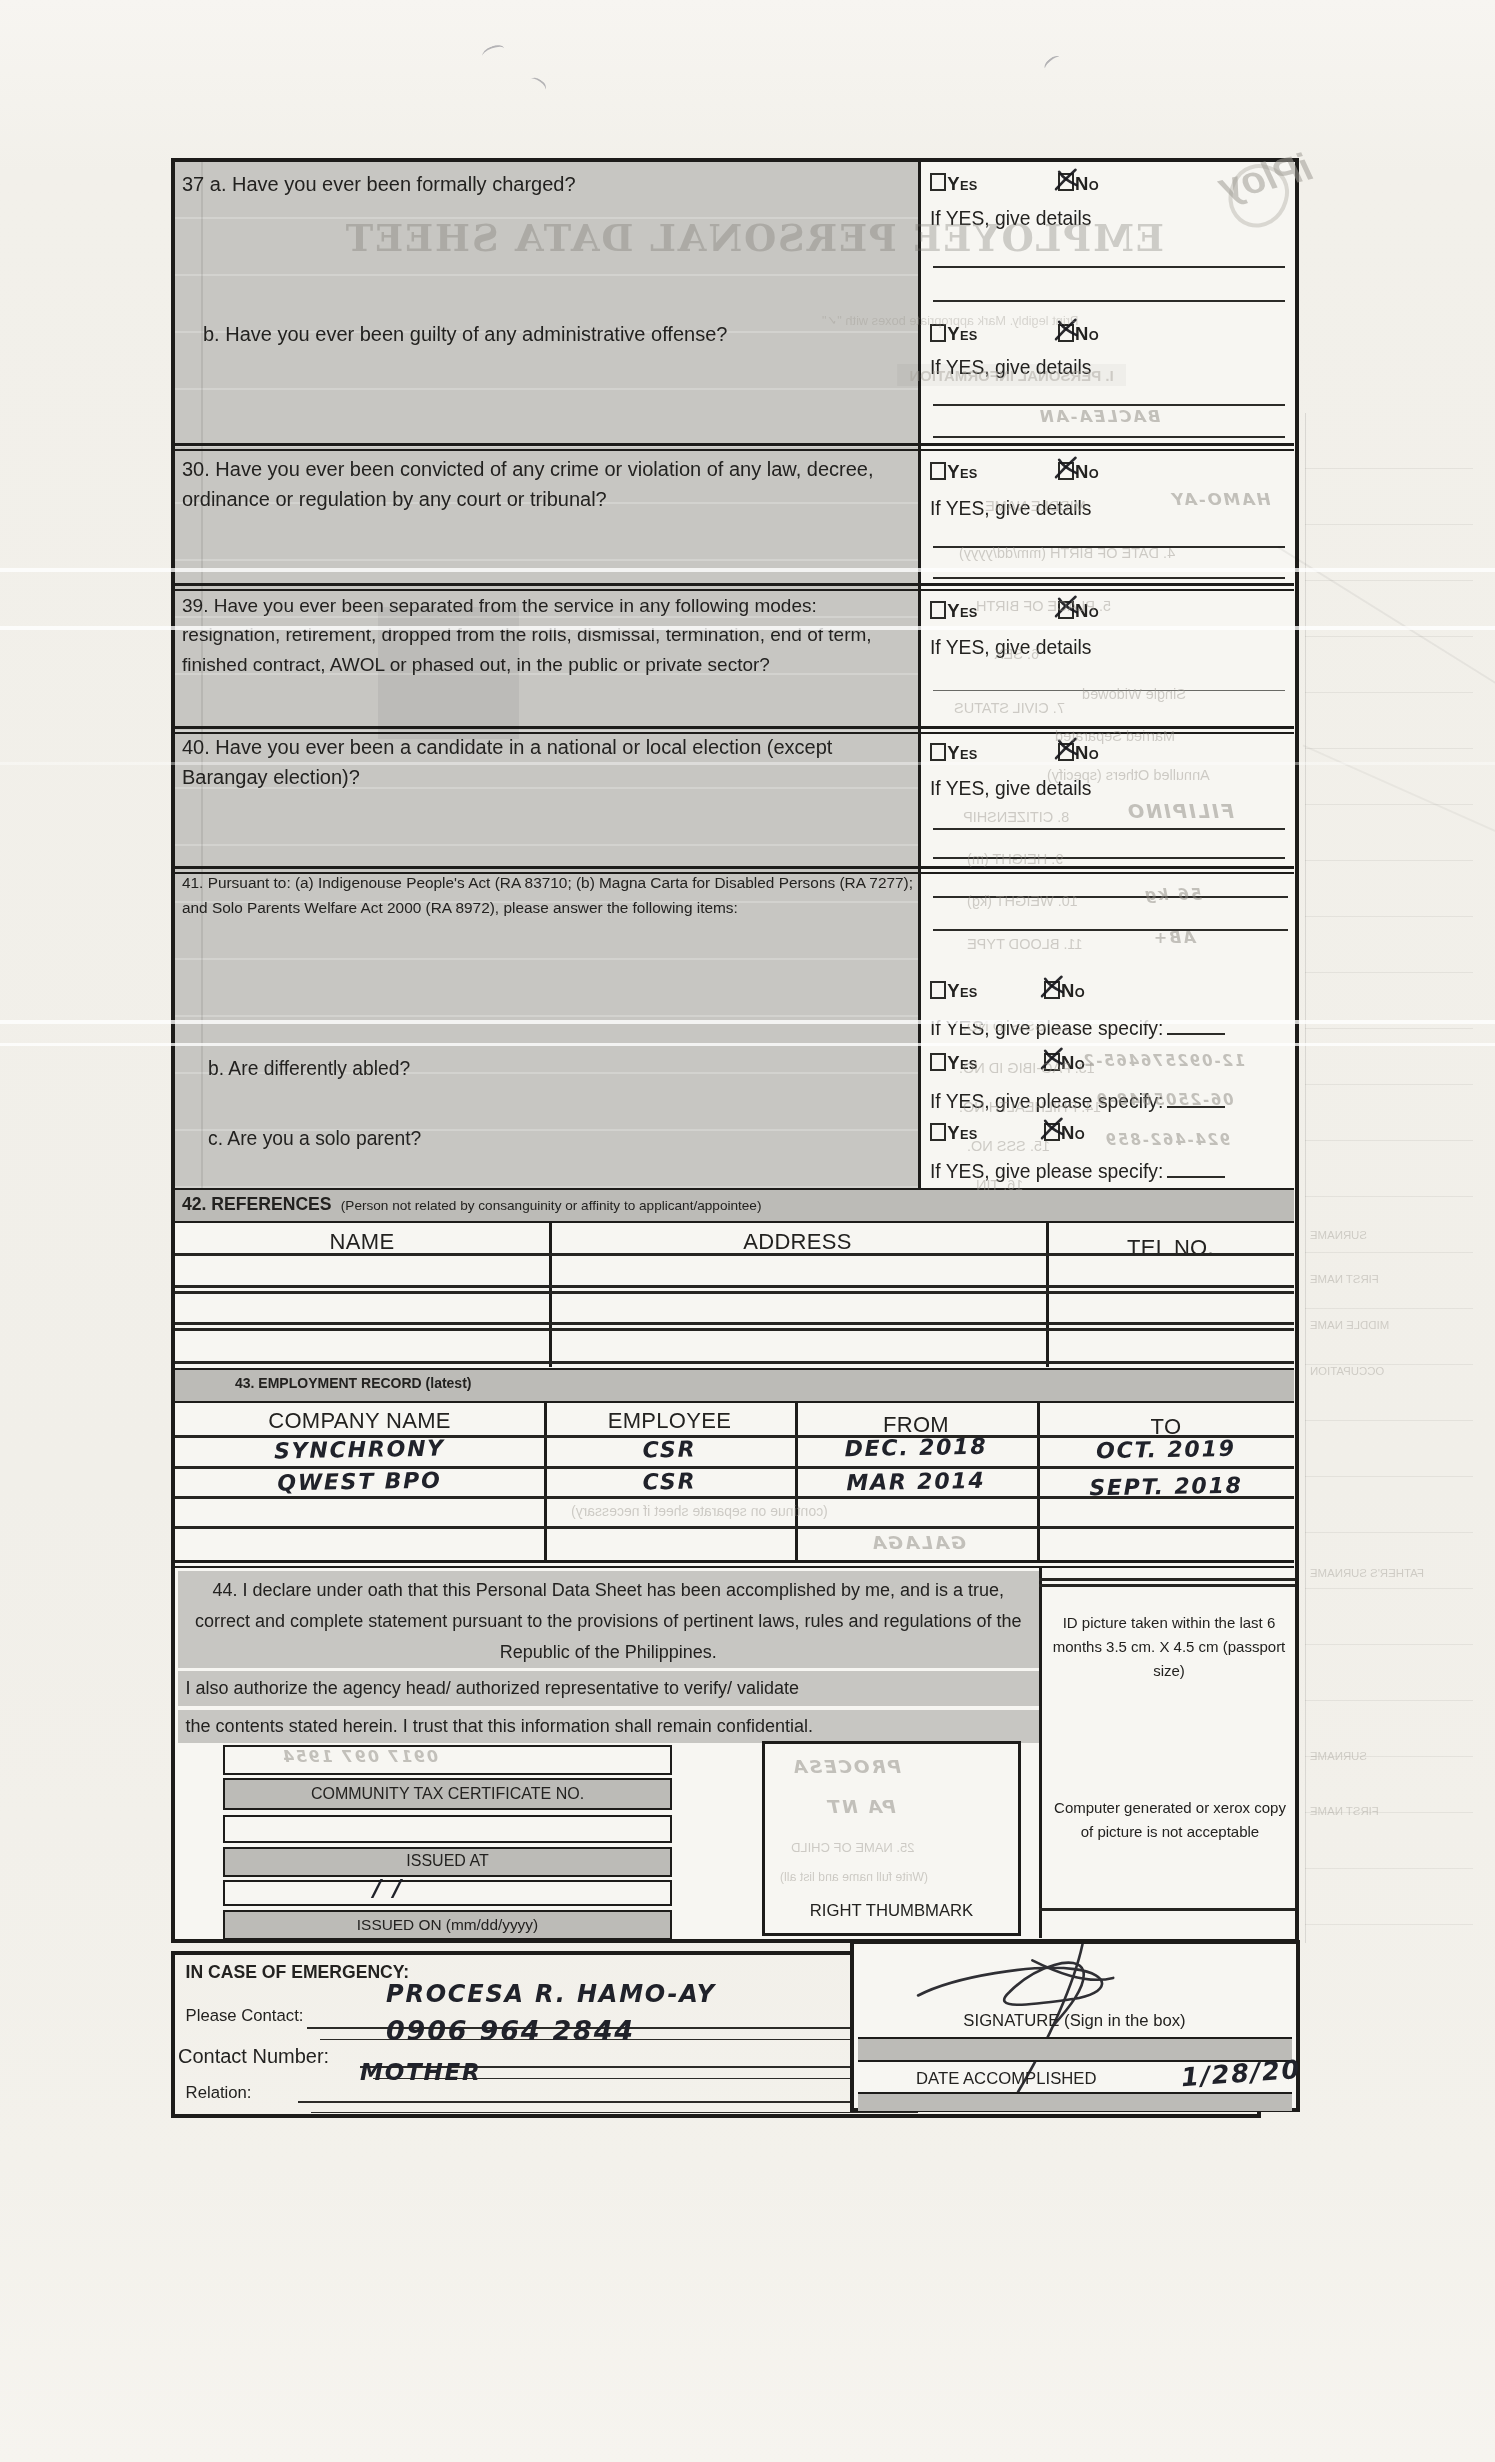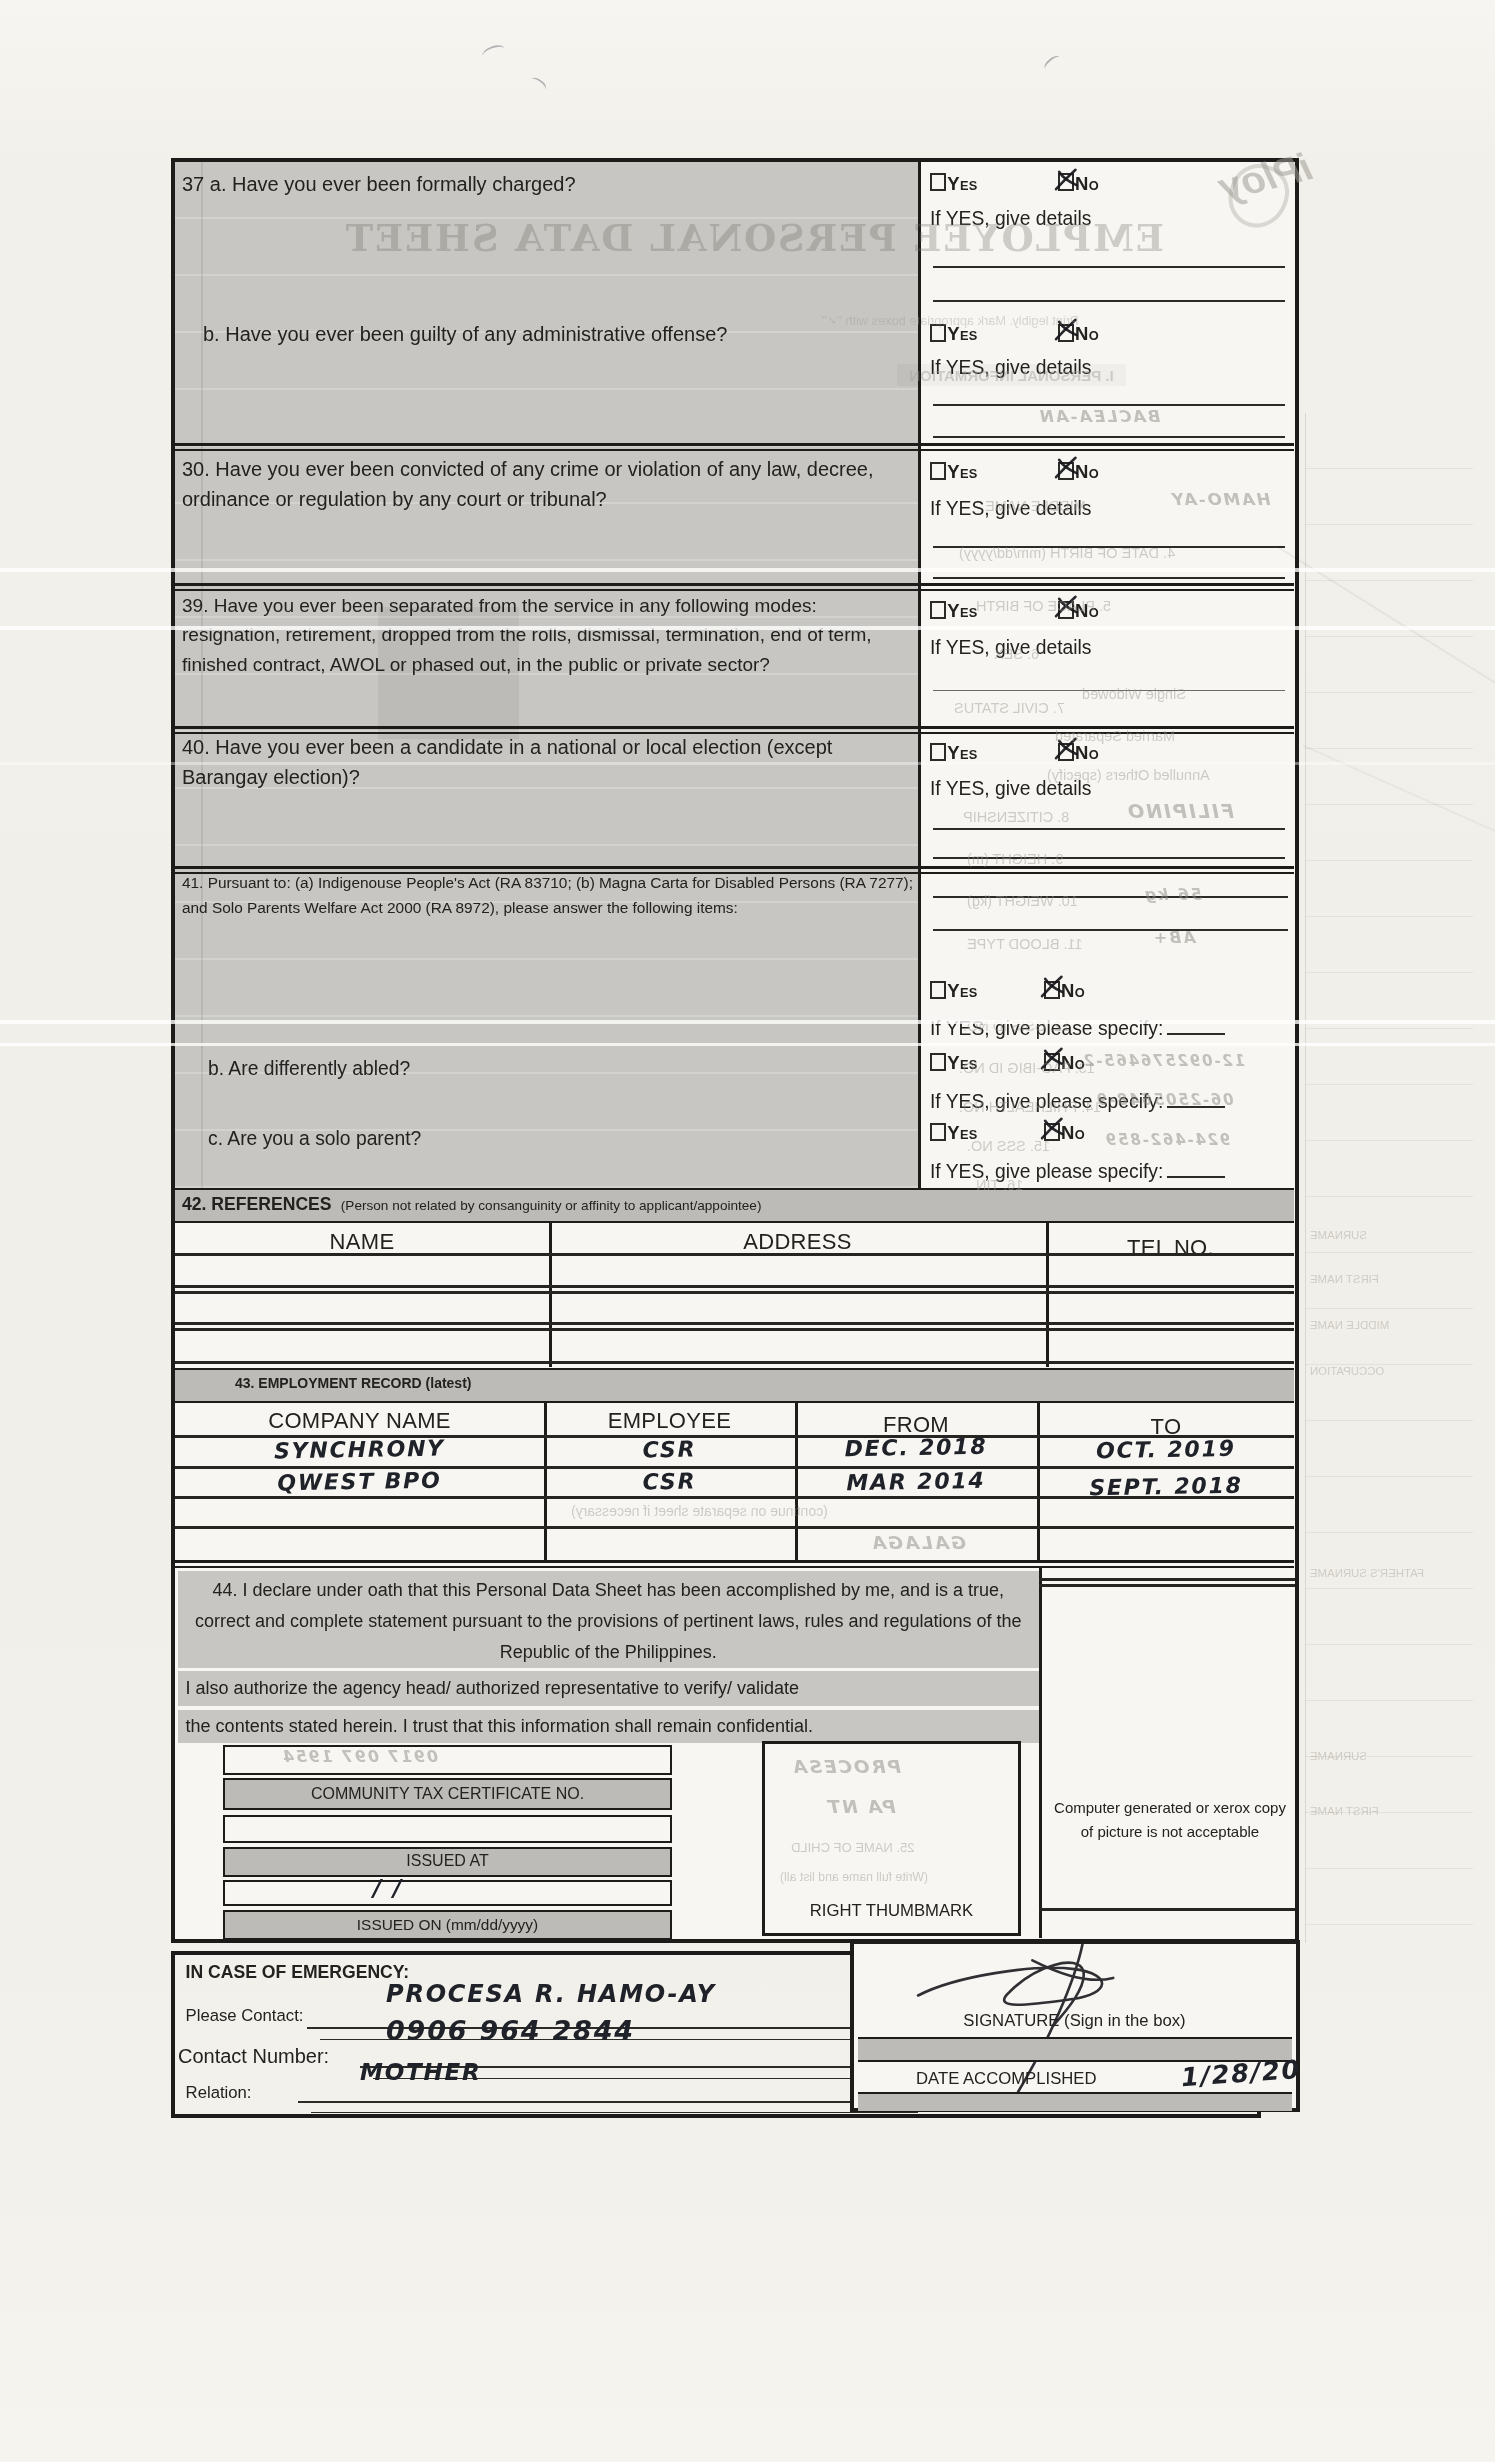--- a/index.html
+++ b/index.html
@@ -189,20 +189,21 @@
     <div class="abs" style="left:2.6px;top:1409px;width:861px;height:97px;background:var(--c-gray);"></div>
     <div class="abs" style="left:8.8px;top:1413px;width:849px;font-size:18px;line-height:1.73;text-align:center;">44. I declare under oath that this Personal Data Sheet has been accomplished by me, and is a true, correct and complete statement pursuant to the provisions of pertinent laws, rules and regulations of the Republic of the Philippines.</div>
     <div class="abs" style="left:2.6px;top:1509px;width:861px;height:35px;background:var(--c-gray);"></div>
     <div class="abs" style="left:10.6px;top:1516px;width:844px;font-size:18px;">I also authorize the agency head/ authorized representative to verify/ validate</div>
     <div class="abs" style="left:2.6px;top:1548px;width:861px;height:33px;background:var(--c-gray);"></div>
     <div class="abs" style="left:10.6px;top:1554px;width:844px;font-size:18px;">the contents stated herein. I trust that this information shall remain confidential.</div>
 
     <div class="vline" style="left:864px;top:1406px;height:370px;"></div>
     <div class="hline" style="left:864px;top:1416px;width:256px;"></div>
     <div class="hline" style="left:864px;top:1422px;width:256px;"></div>
+    <div class="abs" style="left:872px;top:1449px;width:244px;font-size:15px;line-height:1.6;text-align:center;">ID picture taken within the last 6 months 3.5 cm. X 4.5 cm (passport size)</div>
     <div class="abs" style="left:878px;top:1634px;width:234px;font-size:15px;line-height:1.6;text-align:center;">Computer generated or xerox copy of picture is not acceptable</div>
     <div class="hline" style="left:864px;top:1746px;width:256px;"></div>
     <div class="abs" style="left:866px;top:1425px;width:253px;height:321px;"></div>
 
     <div class="wbox" style="left:48px;top:1583px;width:449px;height:30px;"></div>
     <div class="gbar" style="left:48px;top:1616px;width:449px;height:32px;"></div>
     <div class="abs" style="left:48px;top:1623px;width:449px;text-align:center;font-size:16px;">COMMUNITY TAX CERTIFICATE NO.</div>
     <div class="wbox" style="left:48px;top:1653px;width:449px;height:28px;"></div>
     <div class="gbar" style="left:48px;top:1685px;width:449px;height:30px;"></div>
     <div class="abs" style="left:48px;top:1690px;width:449px;text-align:center;font-size:16px;">ISSUED AT</div>

